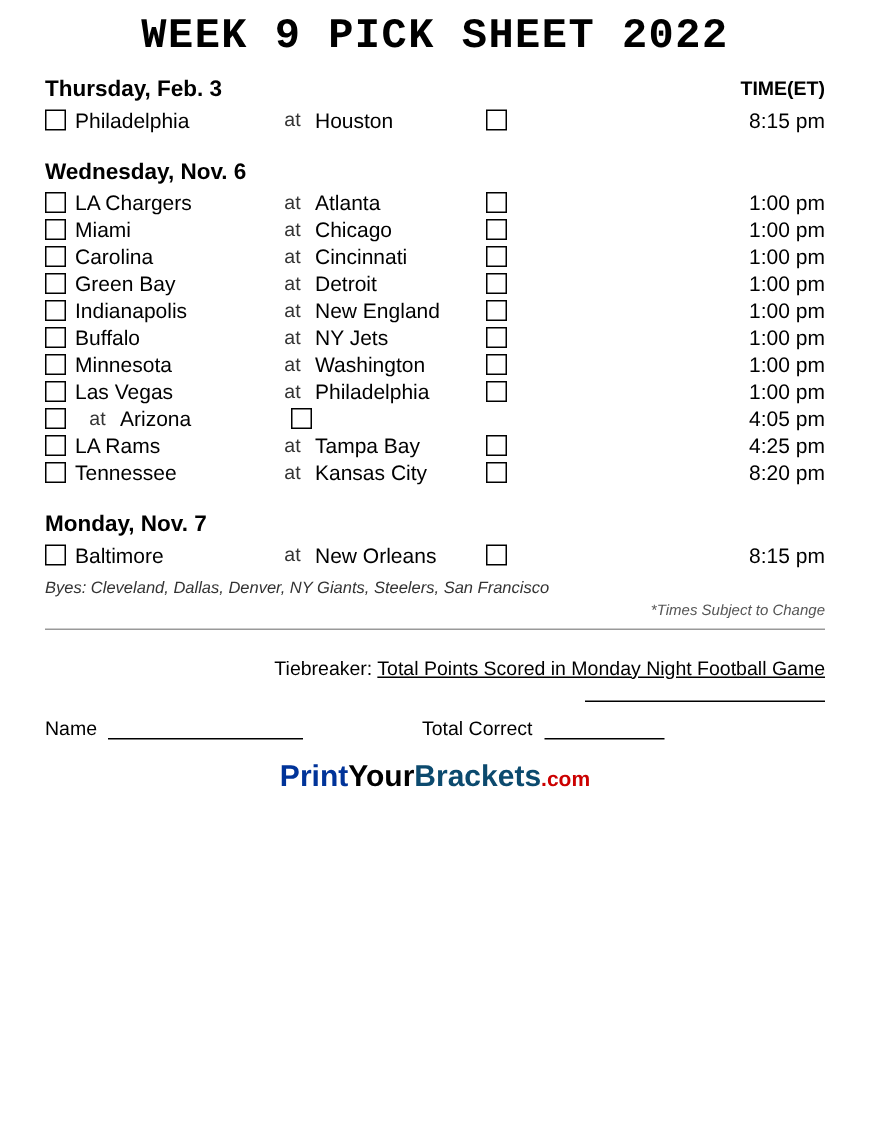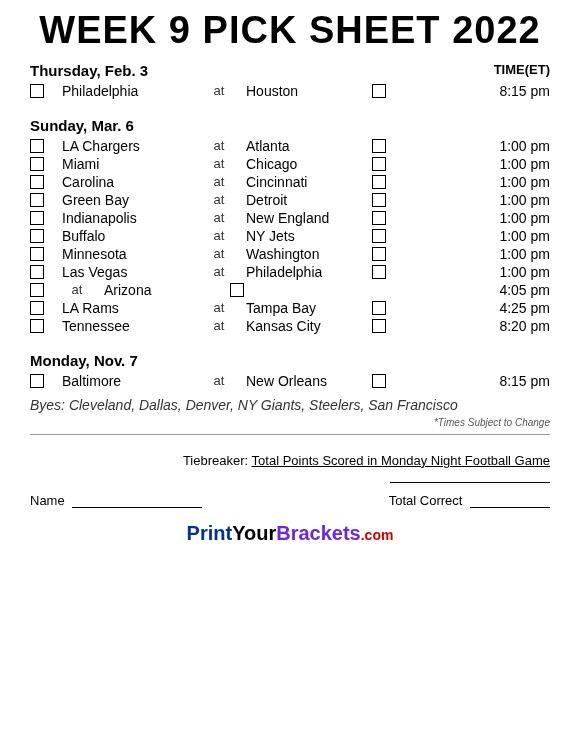--- a/index.html
+++ b/index.html
@@ -6,44 +6,43 @@
     body {
       width: 580px;
       min-height: 751px;
       font-family: Arial, sans-serif;
       background: #fff;
       color: #000;
       padding: 10px 30px 20px 30px;
     }
     h1 {
       text-align: center;
-      font-size: 38px;
+      font-size: 28px;
       font-weight: 900;
       line-height: 1.1;
       margin-bottom: 8px;
-      font-family: Liberation Sans, sans-serif;
+      font-family: Liberation Mono, monospace;
       letter-spacing: 1px;
     }
     .section-header {
       font-size: 15px;
       font-weight: bold;
       margin: 10px 0 4px 0;
       display: flex;
       justify-content: space-between;
     }
     .section-header .time-header {
       font-weight: bold;
       font-size: 13px;
     }
     .game-row {
       display: flex;
       align-items: center;
       margin: 2px 0;
       font-size: 14px;
-      gap: 12px;
     }
     .checkbox {
       width: 14px;
       height: 14px;
       border: 1.5px solid #000;
       display: inline-block;
       flex-shrink: 0;
       margin-right: 6px;
     }
     .team-home {
@@ -67,21 +66,21 @@
       display: inline-block;
       flex-shrink: 0;
       margin-left: 4px;
     }
     .game-time {
       flex: 1;
       text-align: right;
       font-size: 14px;
     }
     .byes-text {
-      font-size: 14px;
+      font-size: 11px;
       font-style: italic;
       margin-top: 8px;
       color: #333;
     }
     .times-subject {
       font-size: 10px;
       text-align: right;
       font-style: italic;
       color: #555;
       margin-top: 4px;
@@ -93,21 +92,21 @@
     }
     .tiebreaker-line {
       display: inline-block;
       border-bottom: 1px solid #000;
       width: 160px;
       margin-left: 4px;
       vertical-align: bottom;
     }
     .name-total-row {
       display: flex;
-      justify-content: space-between;
+      justify-content: flex-start;
       gap: 79px;
       margin-top: 10px;
       font-size: 13px;
     }
     .name-line {
       display: inline-block;
       border-bottom: 1px solid #000;
       width: 130px;
       margin-left: 4px;
       vertical-align: bottom;
@@ -125,21 +124,21 @@
       font-size: 20px;
       font-weight: bold;
     }
     .footer-brand .print {
       color: #003399;
     }
     .footer-brand .your {
       color: #000000;
     }
     .footer-brand .brackets {
-      color: #6d28d9;
+      color: #0c4a6e;
     }
     .footer-brand .dotcom {
       color: #cc0000;
       font-size: 14px;
     }
     .divider {
       height: 1px;
       background: #999;
       margin: 6px 0 4px 0;
     }
@@ -157,21 +156,21 @@
     <div class="game-row">
       <div class="checkbox"></div>
       <span class="team-home">Philadelphia</span>
       <span class="at-text">at</span>
       <span class="team-away">Houston</span>
       <div class="checkbox-away"></div>
       <span class="game-time">8:15 pm</span>
     </div>
     <div style="height: 6px;"></div>
     <div class="section-header">
-      <span>Sunday, Mar. 6</span>
+      <span>Wednesday, Nov. 6</span>
     </div>
     <div class="game-row">
       <div class="checkbox"></div>
       <span class="team-home">LA Chargers</span>
       <span class="at-text">at</span>
       <span class="team-away">Atlanta</span>
       <div class="checkbox-away"></div>
       <span class="game-time">1:00 pm</span>
     </div>
     <div class="game-row">

